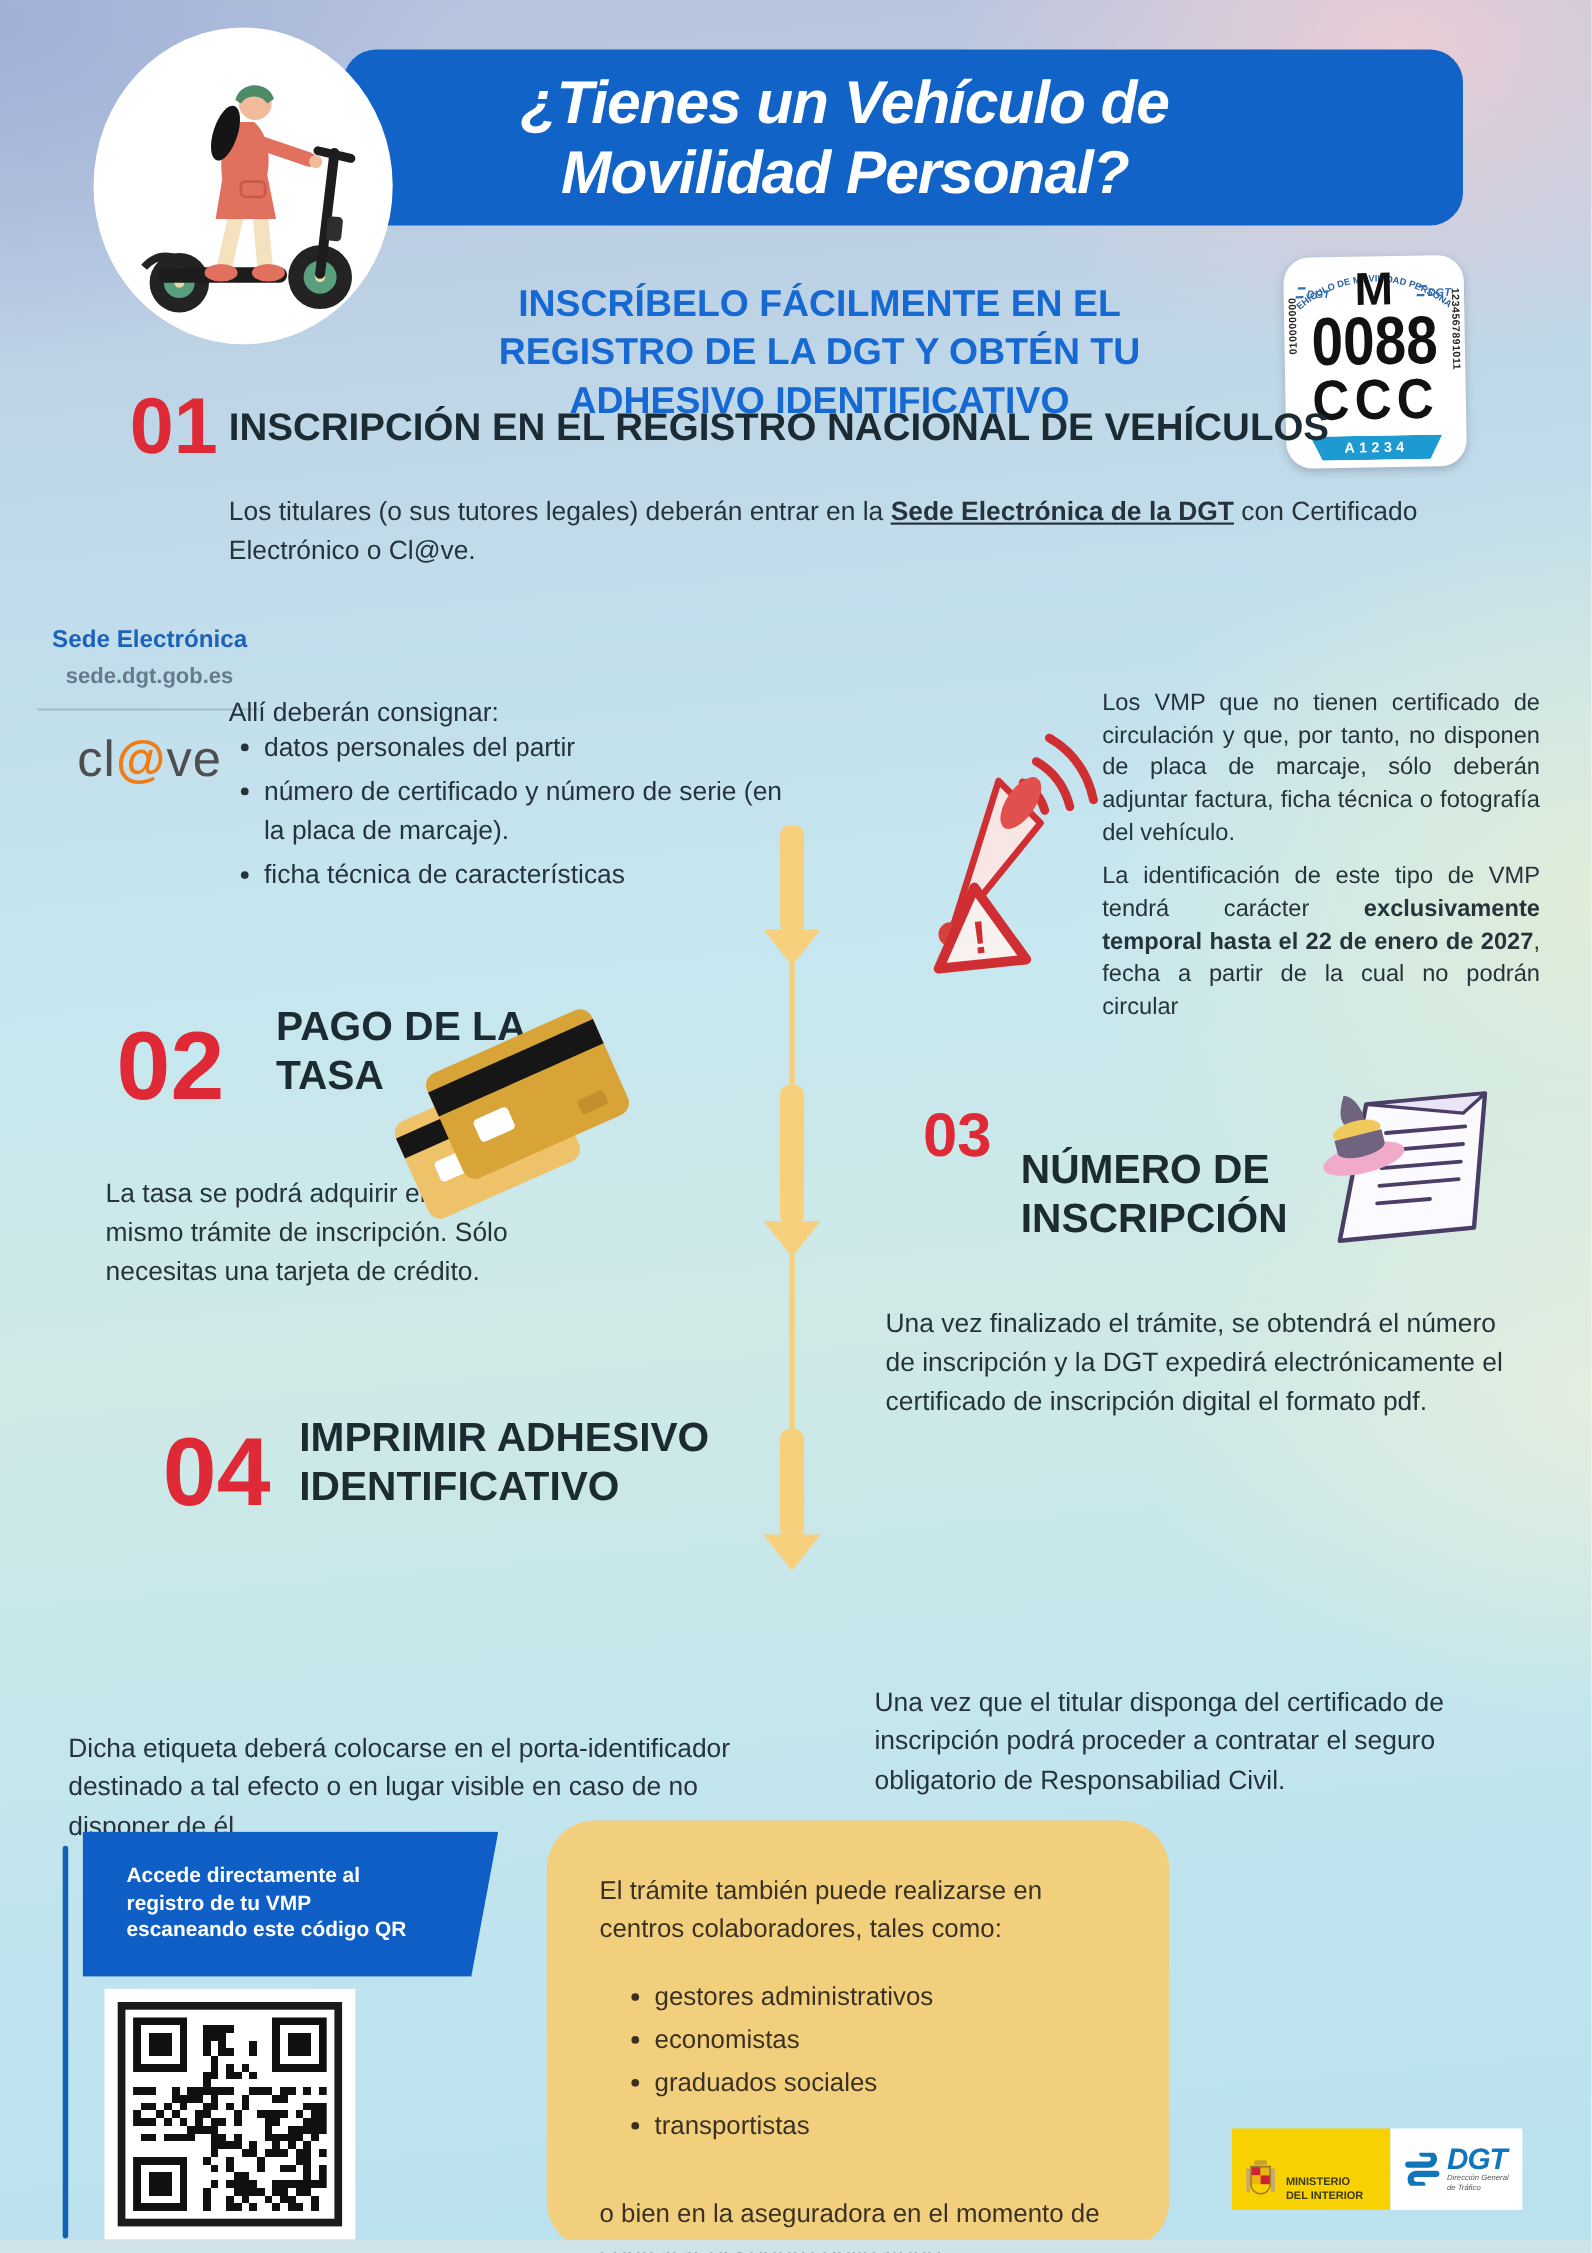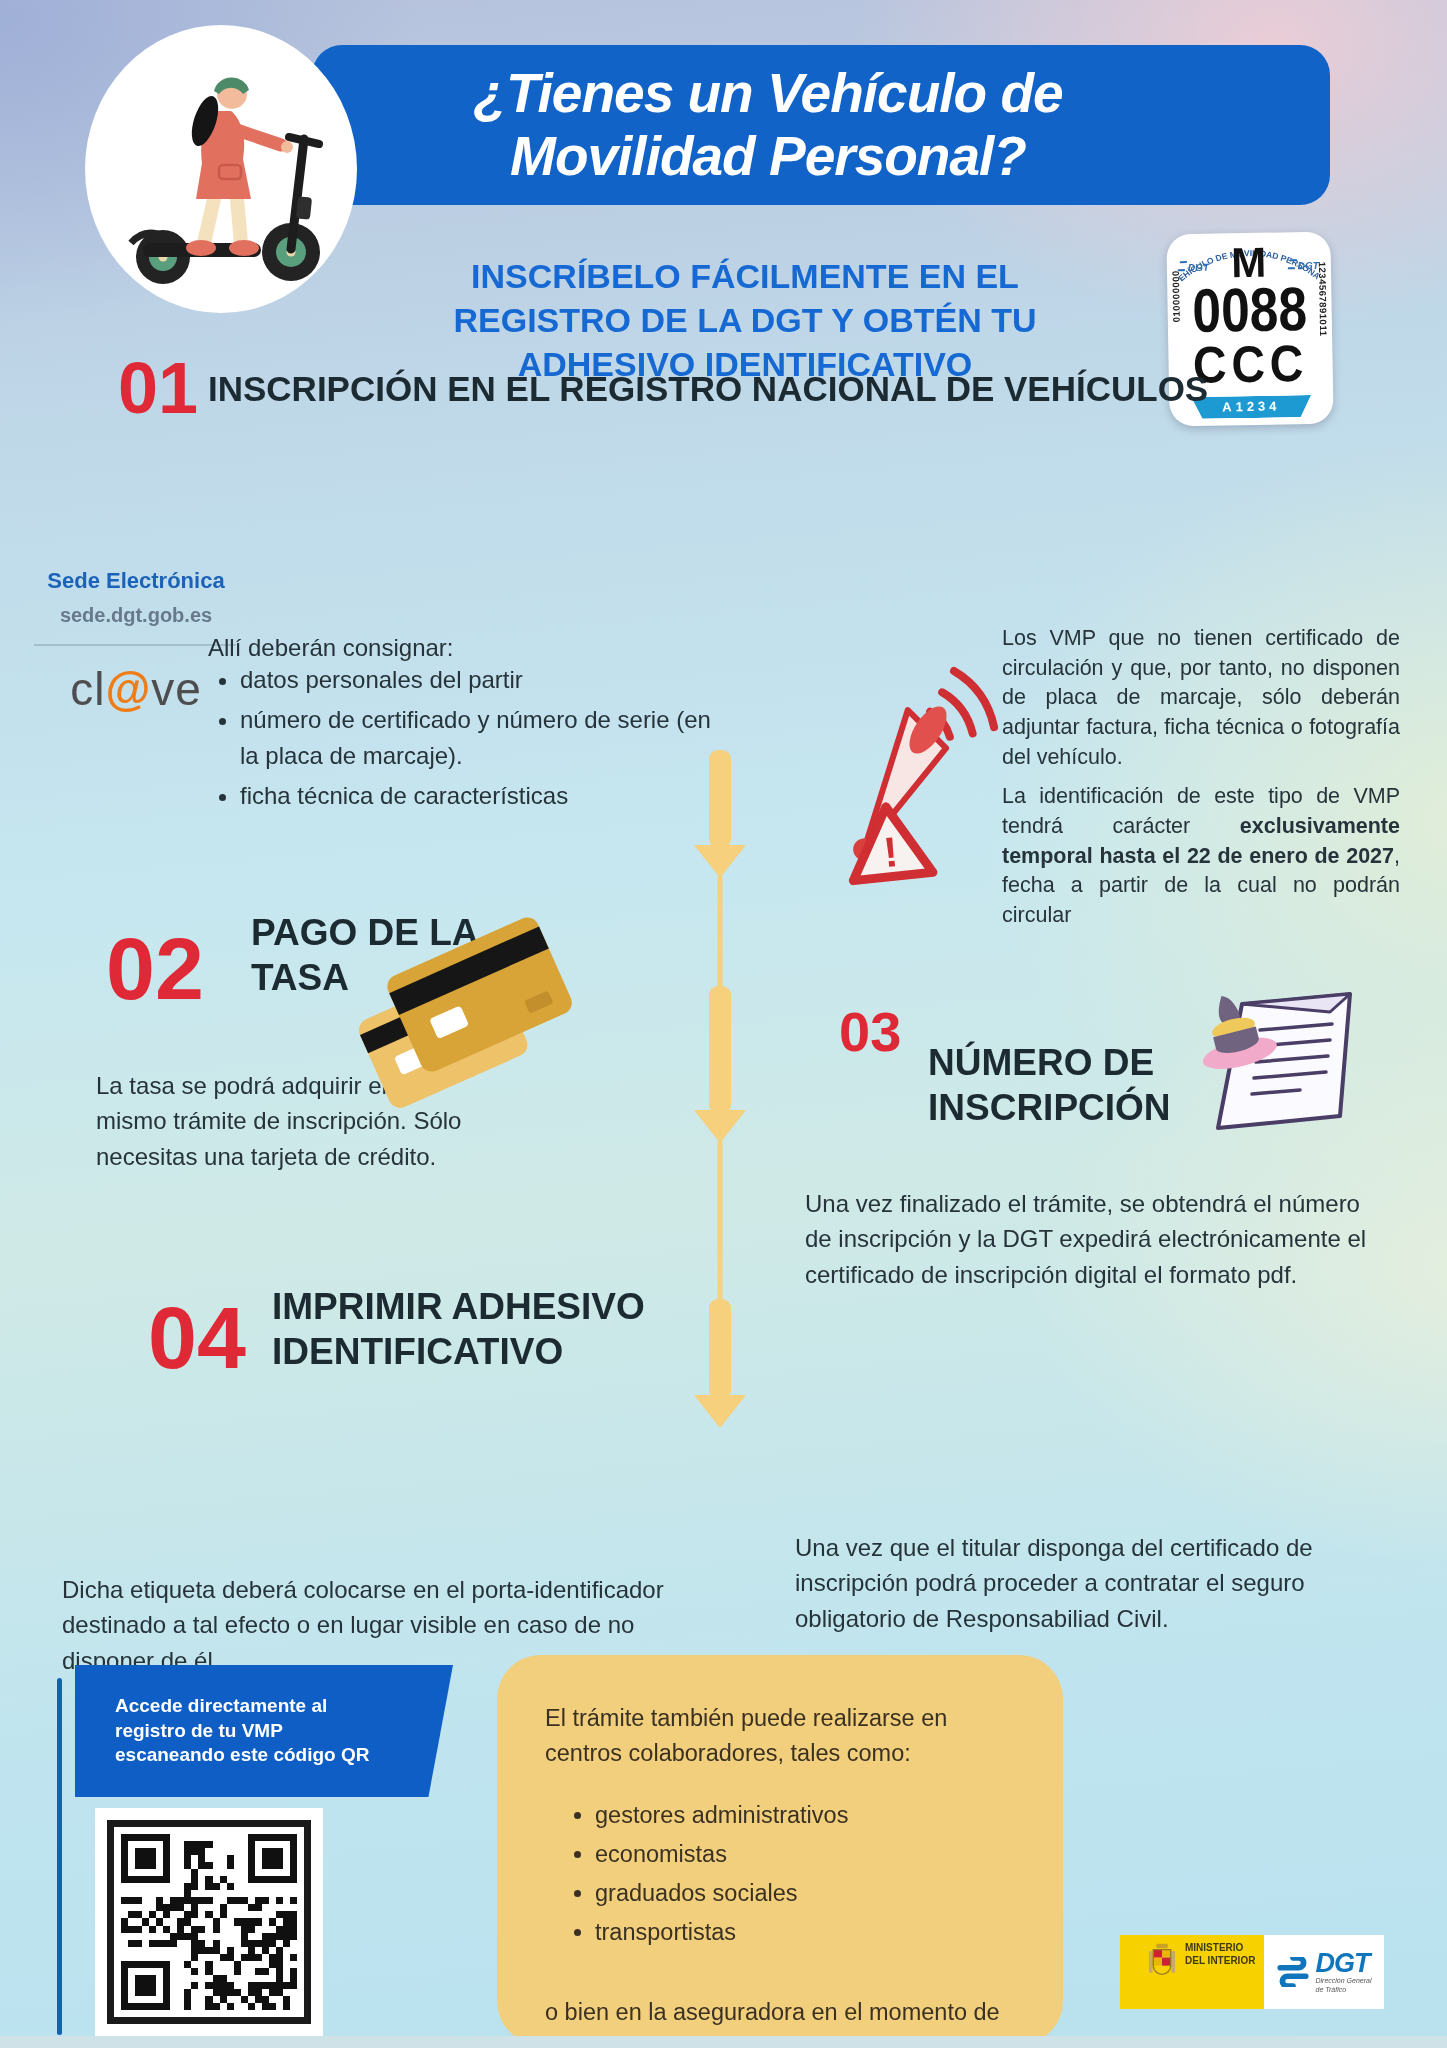--- a/index.html
+++ b/index.html
@@ -76,21 +76,21 @@
     font-weight:bold;font-size:19px;line-height:1.3;padding-left:40px;box-sizing:border-box;white-space:pre-line;}
   .qr-box{left:95px;top:1808px;width:228px;height:228px;background:#fff;box-sizing:border-box;padding:12px;}
   .qr-frame{width:100%;height:100%;border:7px solid #1b1b1b;box-sizing:border-box;padding:7px;background:#fff;}
   #qr-svg{width:100%;height:100%;display:block;}
   .yellow-box{left:497px;top:1655px;width:566px;height:390px;background:#f2cf7d;border-radius:44px;
     box-sizing:border-box;padding:46px 40px 0 48px;font-size:23.5px;line-height:1.5;color:#3a3123;}
   .yellow-box ul{margin:26px 0 44px 0;padding-left:50px;}
   .yellow-box li{margin-bottom:4px;}
   .yellow-box p{margin:0;}
   .logo-ministry{left:1120px;top:1935px;width:144px;height:74px;background:#f8d200;display:flex;
-    align-items:flex-start;gap:7px;box-sizing:border-box;padding:6px 4px 6px 26px;}
+    align-items:flex-end;gap:7px;box-sizing:border-box;padding:6px 4px 6px 10px;}
   .ministry-text{font-size:10px;font-weight:bold;color:#3c3a18;line-height:1.3;white-space:pre-line;}
   .logo-dgt{left:1264px;top:1935px;width:120px;height:74px;background:#fff;display:flex;
     align-items:center;justify-content:center;gap:5px;box-sizing:border-box;padding:4px;}
   .dgt-stack{display:flex;flex-direction:column;align-items:flex-start;}
   .dgt-word{font-size:27px;font-weight:bold;font-style:italic;color:#1175bc;letter-spacing:-1px;line-height:1;}
   .dgt-sub{font-size:7px;color:#555;line-height:1.25;white-space:pre-line;font-style:italic;}
   .bottom-strip{left:0;top:2036px;width:1447px;height:12px;background:#cfe2e8;}
   
   .sede-title{left:36px;top:568px;width:200px;text-align:center;font-size:22px;font-weight:bold;color:#1b63b8;}
   .sede-url{left:36px;top:604px;width:200px;text-align:center;font-size:20px;font-weight:bold;color:#67798c;}
@@ -153,20 +153,21 @@
     <div class="st-m">M</div>
     <div class="st-num">0088</div>
     <div class="st-ccc">CCC</div>
     <div class="st-serial sl">010000000</div>
     <div class="st-serial sr">1234567891011</div>
     <div class="st-strip">A1234</div>
   </div>
 
   <div class="step-num n01">01</div>
   <div class="step-title t01">INSCRIPCIÓN EN EL REGISTRO NACIONAL DE VEHÍCULOS</div>
+  <p class="body-text intro"><span>Los titulares (o sus tutores legales) deberán entrar en la </span><b>Sede Electrónica de la DGT</b><span> con Certificado Electrónico o Cl@ve.</span></p>
 
   <div class="abs sede-title">Sede Electrónica</div>
   <div class="abs sede-url">sede.dgt.gob.es</div>
   <div class="abs sede-divider"></div>
   <div class="abs clave"><span>cl</span><span class="at">@</span><span>ve</span></div>
 
   <div class="body-text consign">Allí deberán consignar:</div>
   <div class="body-text bullets01">
     <ul class="blt">
       <li>datos personales del partir</li>

